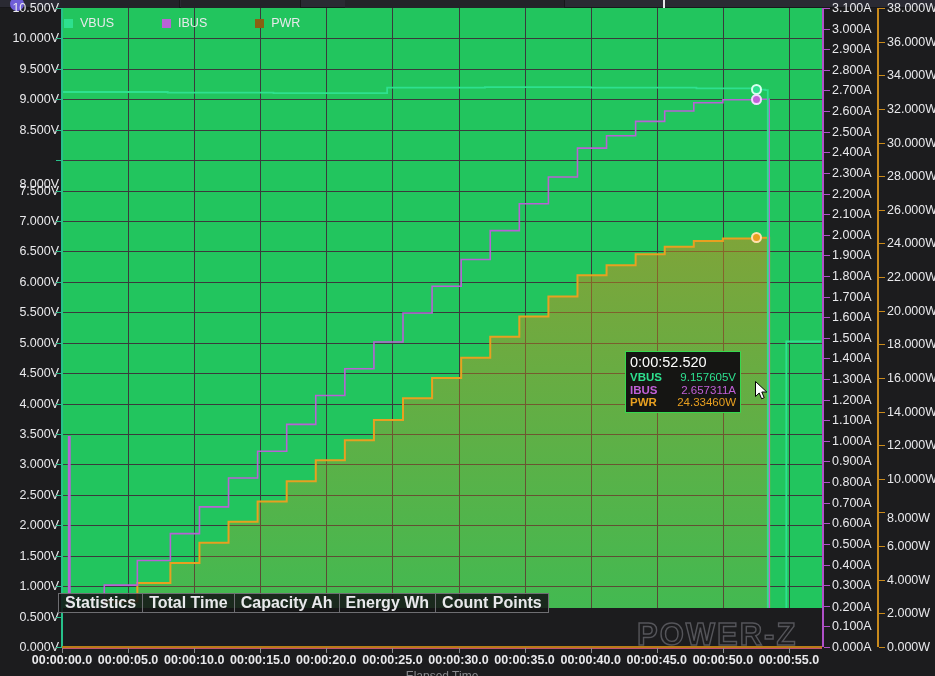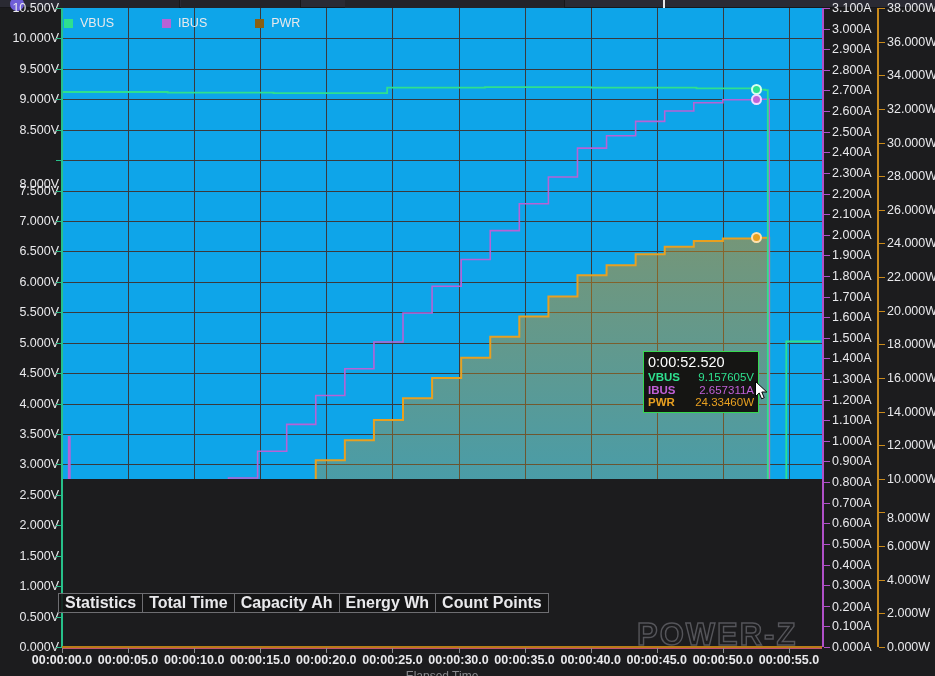--- a/index.html
+++ b/index.html
@@ -25,22 +25,22 @@
     position:absolute; left:10px; top:-3px; width:14px; height:14px;
     border-radius:50%; background:#6f5ed8;
   }
   .topbar-caret {
     position:absolute; left:663px; top:0px; width:2px; height:8px; background:#e8e8ea;
   }
 
   
   .plot {
     position:absolute;
-    left:62px; top:8px; width:760px; height:471px;
-    background:#0ea5e9;
+    left:62px; top:8px; width:760px; height:600px;
+    background:#22c55e;
   }
   .plot-inner { position:absolute; inset:0; overflow:hidden; }
 
   
   .gline-h { position:absolute; left:0; width:100%; height:1px; background:#3a3a3c; }
   .gline-v { position:absolute; top:0; height:100%; width:1px; background:#3a3a3c; }
 
   
   .spine-v-green { position:absolute; left:61px; top:8px; width:2px; height:639px; background:#27c08a; }
   .spine-v-mag   { position:absolute; left:822px; top:8px; width:2px; height:639px; background:#b050c8; }
@@ -79,21 +79,21 @@
   
   svg.trace { position:absolute; left:0; top:0; width:760px; height:639px; overflow:visible; }
 
   
   .marker { position:absolute; width:11px; height:11px; border-radius:50%; }
   .marker-v { background:#2ee08f; border:2px solid #d8fff0; }
   .marker-i { background:#bf63d8; border:2px solid #f3dcff; }
 
   
   .tooltip {
-    position:absolute; left:643px; top:351px; width:116px;
+    position:absolute; left:625px; top:351px; width:116px;
     background:#151513; border:1px solid #36d84f; padding:2px 4px 3px 4px;
   }
   .tt-time { color:#ffffff; font-size:14.5px; line-height:17px; white-space:nowrap; }
   .tt-row { display:flex; font-size:11.5px; line-height:12.5px; white-space:nowrap; }
   .tt-key { width:38px; font-weight:bold; }
   .tt-val { flex:1; text-align:right; }
   .k-vbus { color:#2ee08f; } .k-ibus { color:#c060d8; } .k-pwr { color:#e8a020; }
 
   
   .stats {

